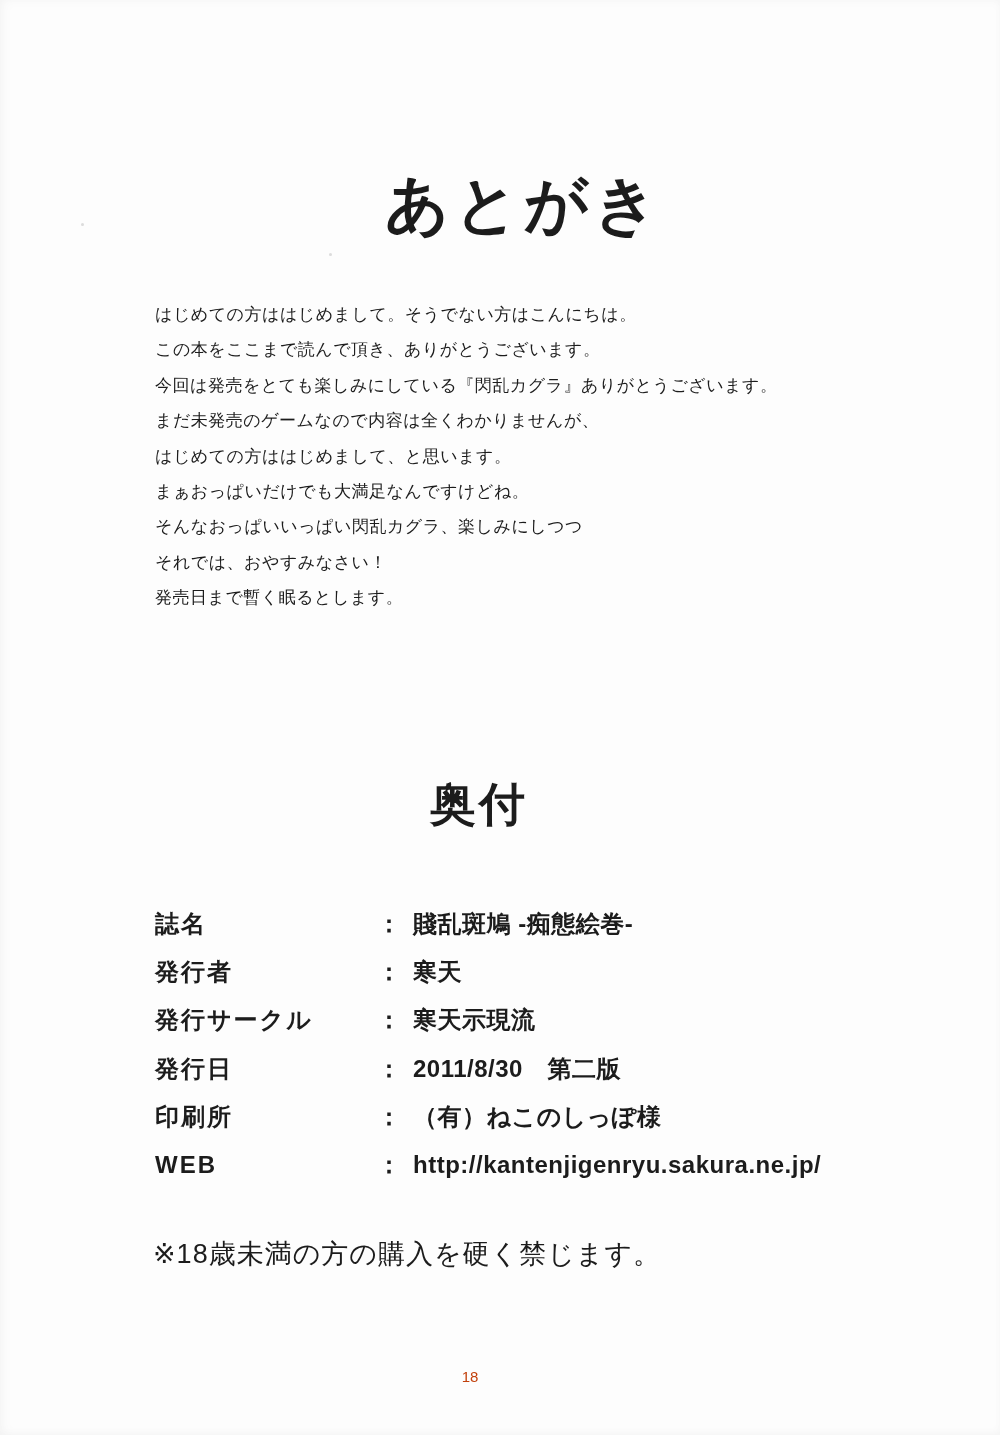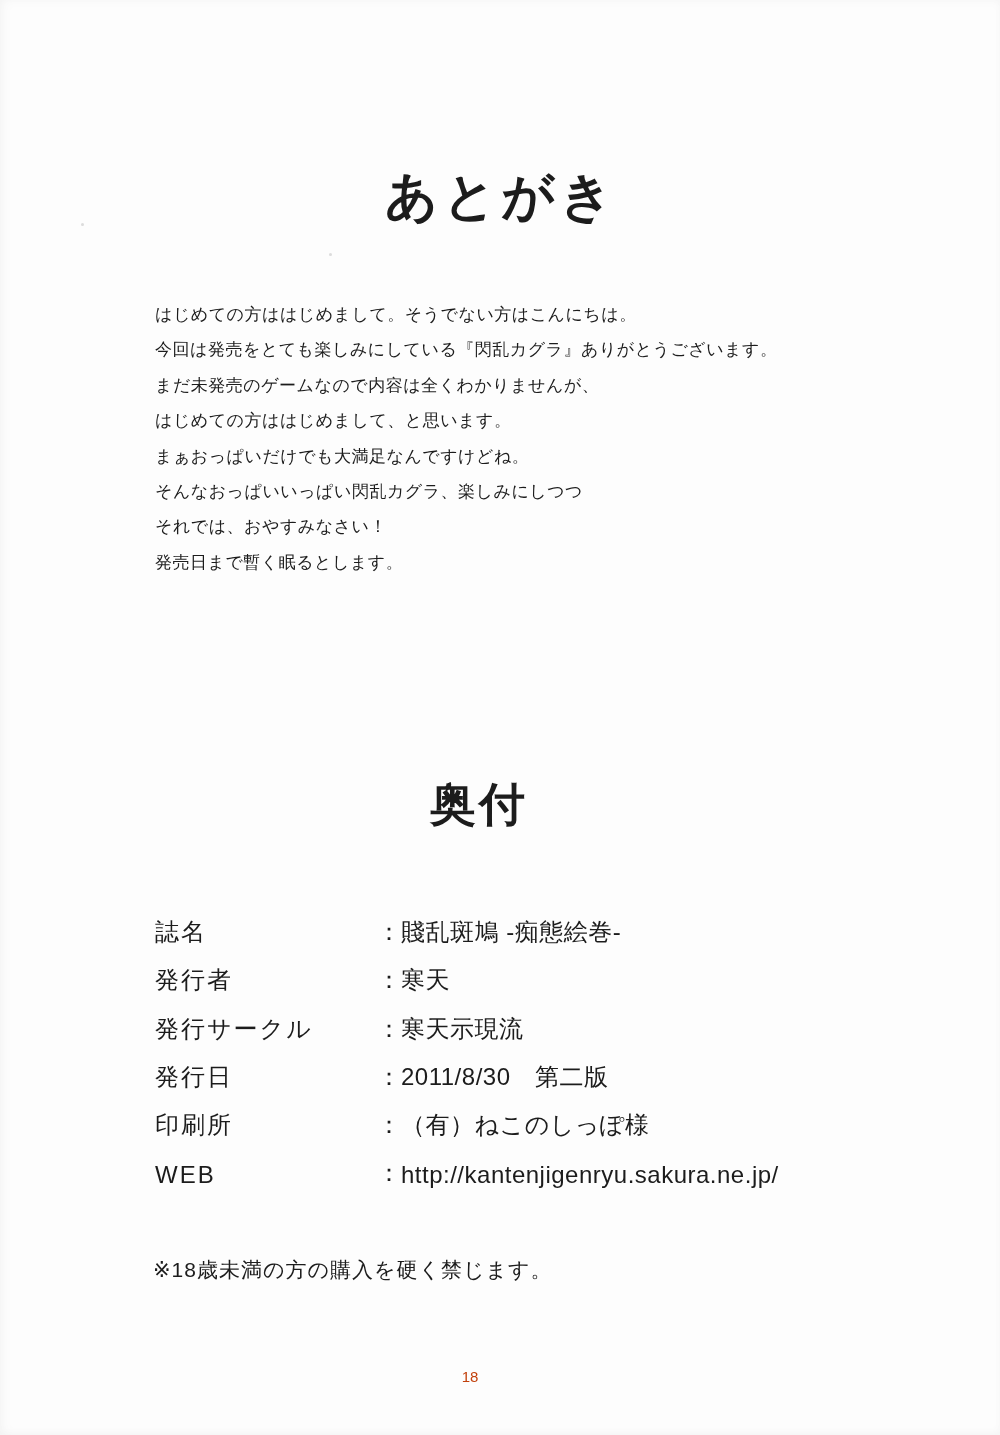--- a/index.html
+++ b/index.html
@@ -28,21 +28,21 @@
     opacity: .5;
   }
   .page::before { left: 81px; top: 223px; width: 3px; height: 3px; }
   .page::after  { left: 329px; top: 253px; width: 3px; height: 3px; }
 
   .afterword-title {
     position: absolute;
     left: 385px;
     top: 162px;
     margin: 0;
-    font-size: 52px;
+    font-size: 63px;
     font-weight: bold;
     letter-spacing: 5px;
     white-space: nowrap;
   }
 
   .afterword-body {
     position: absolute;
     left: 155px;
     top: 297px;
     width: 720px;
@@ -67,48 +67,48 @@
   }
 
   .colophon-table {
     position: absolute;
     left: 155px;
     top: 900px;
     width: 720px;
   }
   .colophon-row {
     display: flex;
-    align-items: flex-end;
+    align-items: center;
     height: 48.2px;
     font-size: 24px;
-    font-weight: 400;
+    font-weight: 700;
     white-space: nowrap;
   }
   .colophon-row .label {
     width: 222px;
     flex: 0 0 222px;
     letter-spacing: 2px;
   }
   .colophon-row .sep {
     flex: 0 0 auto;
   }
   .colophon-row .value {
     flex: 0 0 auto;
     letter-spacing: 0.5px;
+    margin-left: 12px;
   }
 
   .notice {
     position: absolute;
     left: 153px;
     top: 1236px;
-    font-size: 21px;
+    font-size: 27px;
     font-weight: 500;
     letter-spacing: 1px;
     white-space: nowrap;
-    margin-top: 20px;
   }
 
   .page-number {
     position: absolute;
     left: 0;
     top: 1368px;
     width: 940px;
     text-align: center;
     font-size: 15px;
     color: #c2410c;
@@ -116,20 +116,21 @@
 </style>
 </head>
 <body>
 
 <div class="page">
 
   <h1 class="afterword-title">あとがき</h1>
 
   <div class="afterword-body">
     <div class="line">はじめての方ははじめまして。そうでない方はこんにちは。</div>
+    <div class="line">この本をここまで読んで頂き、ありがとうございます。</div>
     <div class="line">今回は発売をとても楽しみにしている『閃乱カグラ』ありがとうございます。</div>
     <div class="line">まだ未発売のゲームなので内容は全くわかりませんが、</div>
     <div class="line">はじめての方ははじめまして、と思います。</div>
     <div class="line">まぁおっぱいだけでも大満足なんですけどね。</div>
     <div class="line">そんなおっぱいいっぱい閃乱カグラ、楽しみにしつつ</div>
     <div class="line">それでは、おやすみなさい！</div>
     <div class="line">発売日まで暫く眠るとします。</div>
   </div>
 
   <h2 class="colophon-title">奥付</h2>

